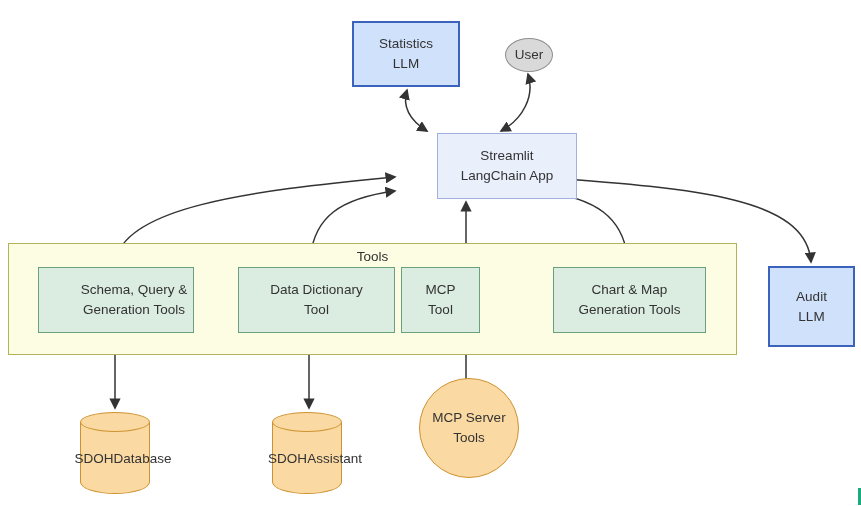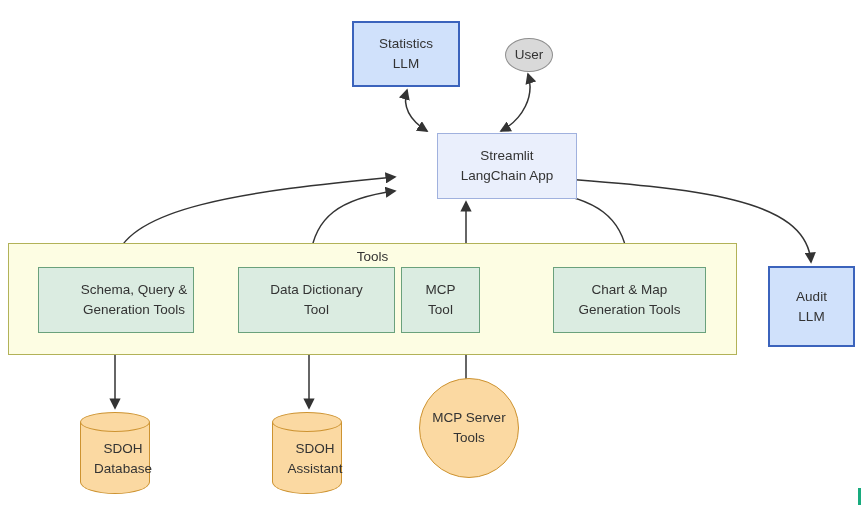--- a/index.html
+++ b/index.html
@@ -19,21 +19,21 @@
   .group-box{position:absolute;box-sizing:border-box;background:#fdfde3;border:1.5px solid #b2b258;}
   .group-label{position:absolute;top:4px;left:0;width:100%;text-align:center;
     font-size:13.5px;line-height:18px;color:#333333;}
   
   .cylinder{position:absolute;box-sizing:border-box;}
   .cyl-body{position:absolute;left:0;right:0;top:10px;bottom:0;background:#fbd9a2;
     border:1.5px solid #cd9331;border-top:none;
     border-bottom-left-radius:50% 12px;border-bottom-right-radius:50% 12px;}
   .cyl-top{position:absolute;left:0;right:0;top:0;height:20px;background:#fbd9a2;
     border:1.5px solid #cd9331;border-radius:50%;box-sizing:border-box;}
-  .cyl-label{position:absolute;left:0;right:0;top:0;bottom:0;display:flex;flex-direction:column;
+  .cyl-label{position:absolute;left:0;right:0;top:0;bottom:0;display:flex;flex-direction:row;
     align-items:center;justify-content:center;padding-top:12px;
     font-size:13.5px;line-height:20px;text-align:center;padding-left:16px;}
   .scroll-indicator{position:absolute;left:858px;top:488px;width:2.5px;height:17px;background:#18ab7e;}
 </style>
 </head>
 <body>
 
 <div id="canvas">
 
   <svg id="edges" viewBox="0 0 861 506">

